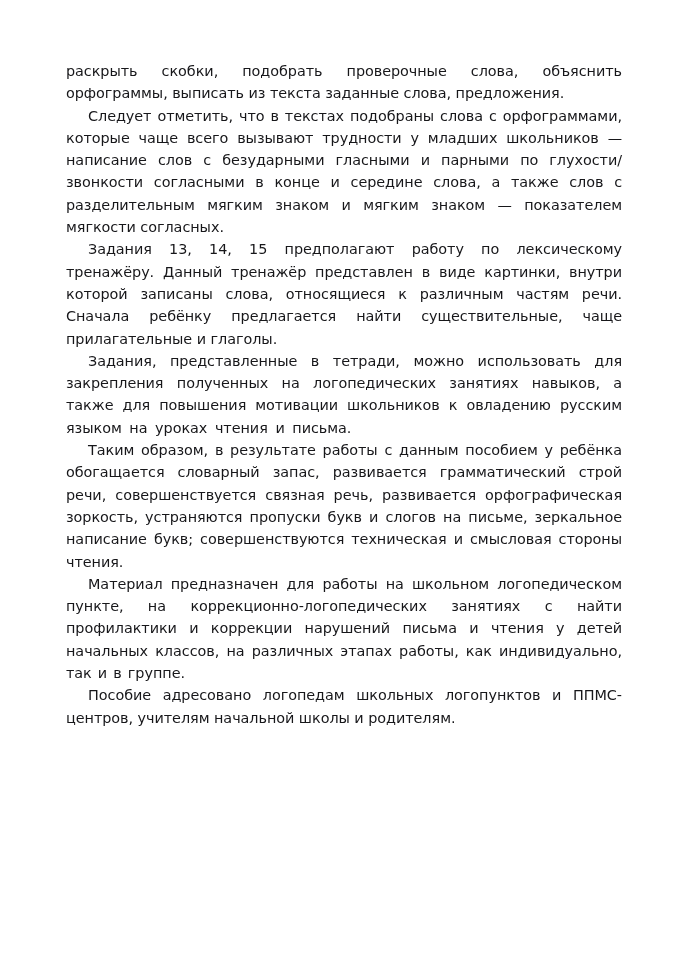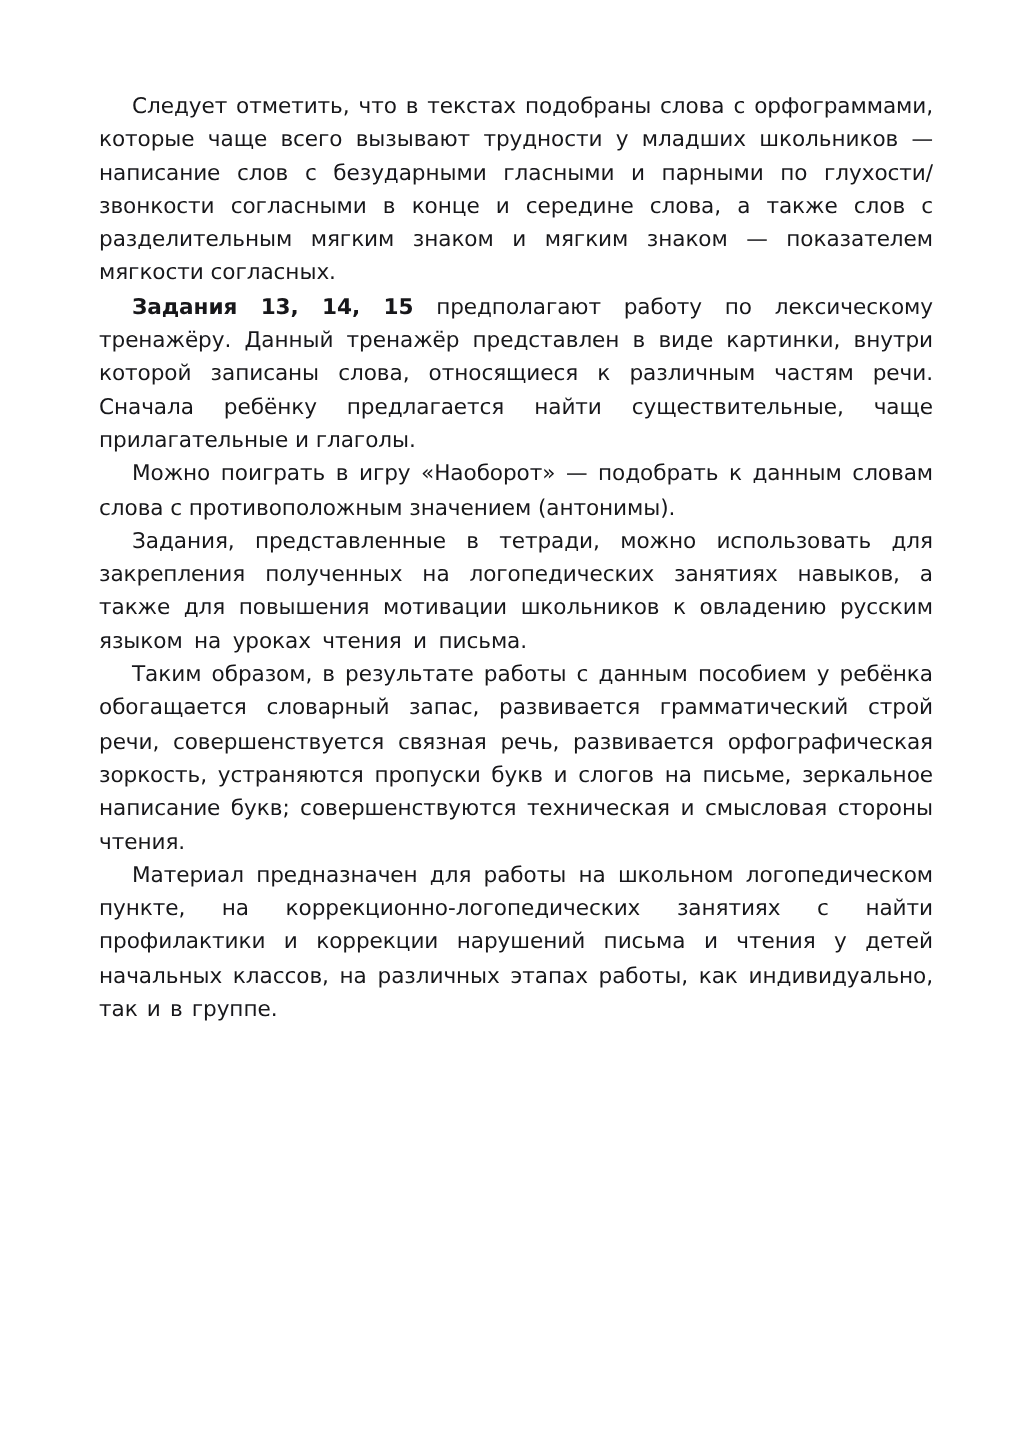--- a/index.html
+++ b/index.html
@@ -48,47 +48,48 @@
   
   .para.loose {
     word-spacing: 1.6px;
   }
 
   .para.looser {
     word-spacing: 3.1px;
   }
 
   b.run-head {
-    font-weight: 700;
+    font-weight: 400;
   }
 
   
   .wide-gap {
     white-space: pre;
   }
 </style>
 </head>
 <body>
 
 <div class="page">
 
   <div class="text-column">
 
+    <p class="para no-indent">раскрыть скобки, подобрать проверочные слова, объяснить орфограммы, выписать из текста заданные слова, предложения.</p>
 
     <p class="para">Следует отметить, что в текстах подобраны слова с орфограммами, которые чаще всего вызывают трудности у младших школьников — написание слов с безударными гласными и парными по глухости/звонкости согласными в конце и середине слова, а также слов с разделительным мягким знаком и мягким знаком — показателем мягкости согласных.</p>
 
 
     <p class="para"><b class="run-head">Задания 13, 14, 15</b><span> предполагают работу по лексическому тренажёру. Данный тренажёр представлен в виде картинки, внутри которой записаны слова, относящиеся к различным частям речи. Сначала ребёнку предлагается найти существительные, чаще прилагательные и глаголы.</span></p>
 
-    <p class="para">Можно поиграть в игру «Наоборот» — подобрать к данным словам слова с противоположным значением (антонимы).</p>
 
 
 
     <p class="para looser">Задания, представленные в тетради, можно использовать для закрепления полученных на логопедических занятиях навыков, а также для повышения мотивации школьников к овладению русским языком на уроках чтения и письма.</p>
 
     <p class="para loose">Таким образом, в результате работы с данным пособием у ребёнка обогащается словарный запас, развивается грамматический строй речи, совершенствуется связная речь, развивается орфографическая зоркость, устраняются пропуски букв и слогов на письме, зеркальное написание букв; совершенствуются техническая и смысловая стороны чтения.</p>
 
     <p class="para loose">Материал предназначен для работы на школьном логопедическом пункте, на коррекционно-логопедических занятиях с найти профилактики и коррекции нарушений письма и чтения у детей начальных классов, на различных этапах работы, как индивидуально, так и в группе.</p>
 
+    <p class="para">Пособие адресовано логопедам школьных логопунктов и ППМС-центров, учителям начальной школы и родителям.</p>
 
   </div>
 
 </div>
 
 </body></html>

